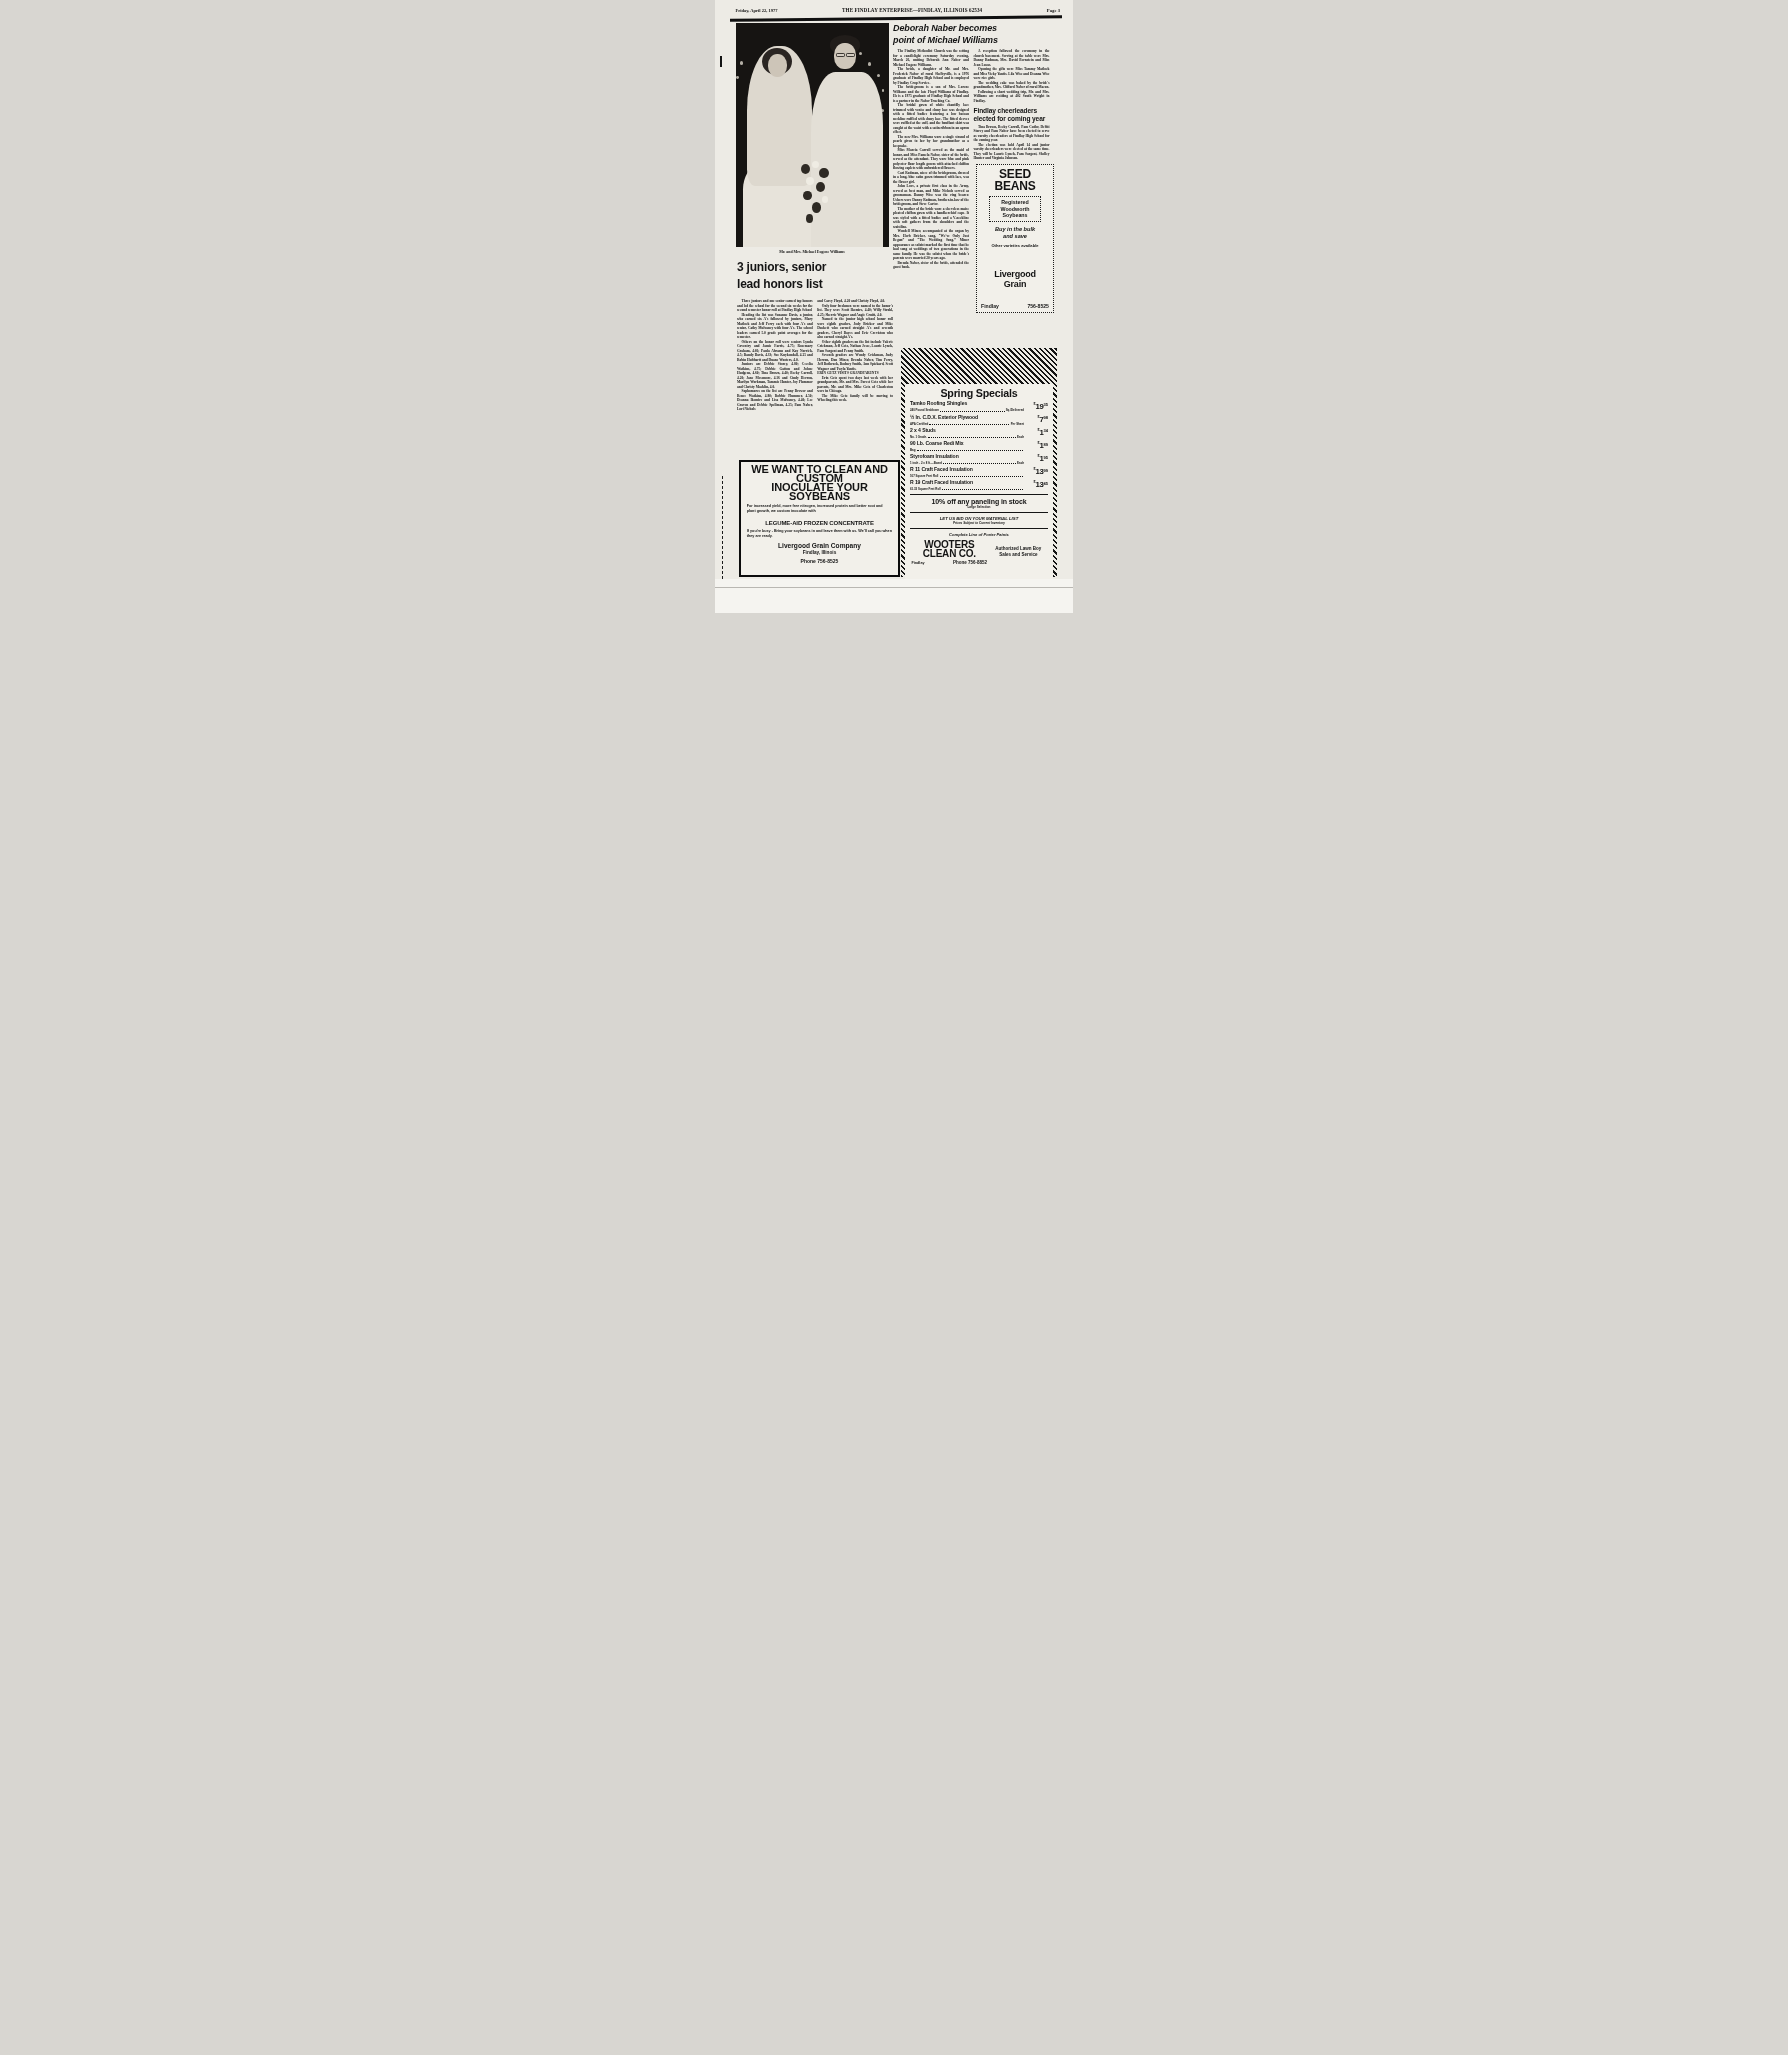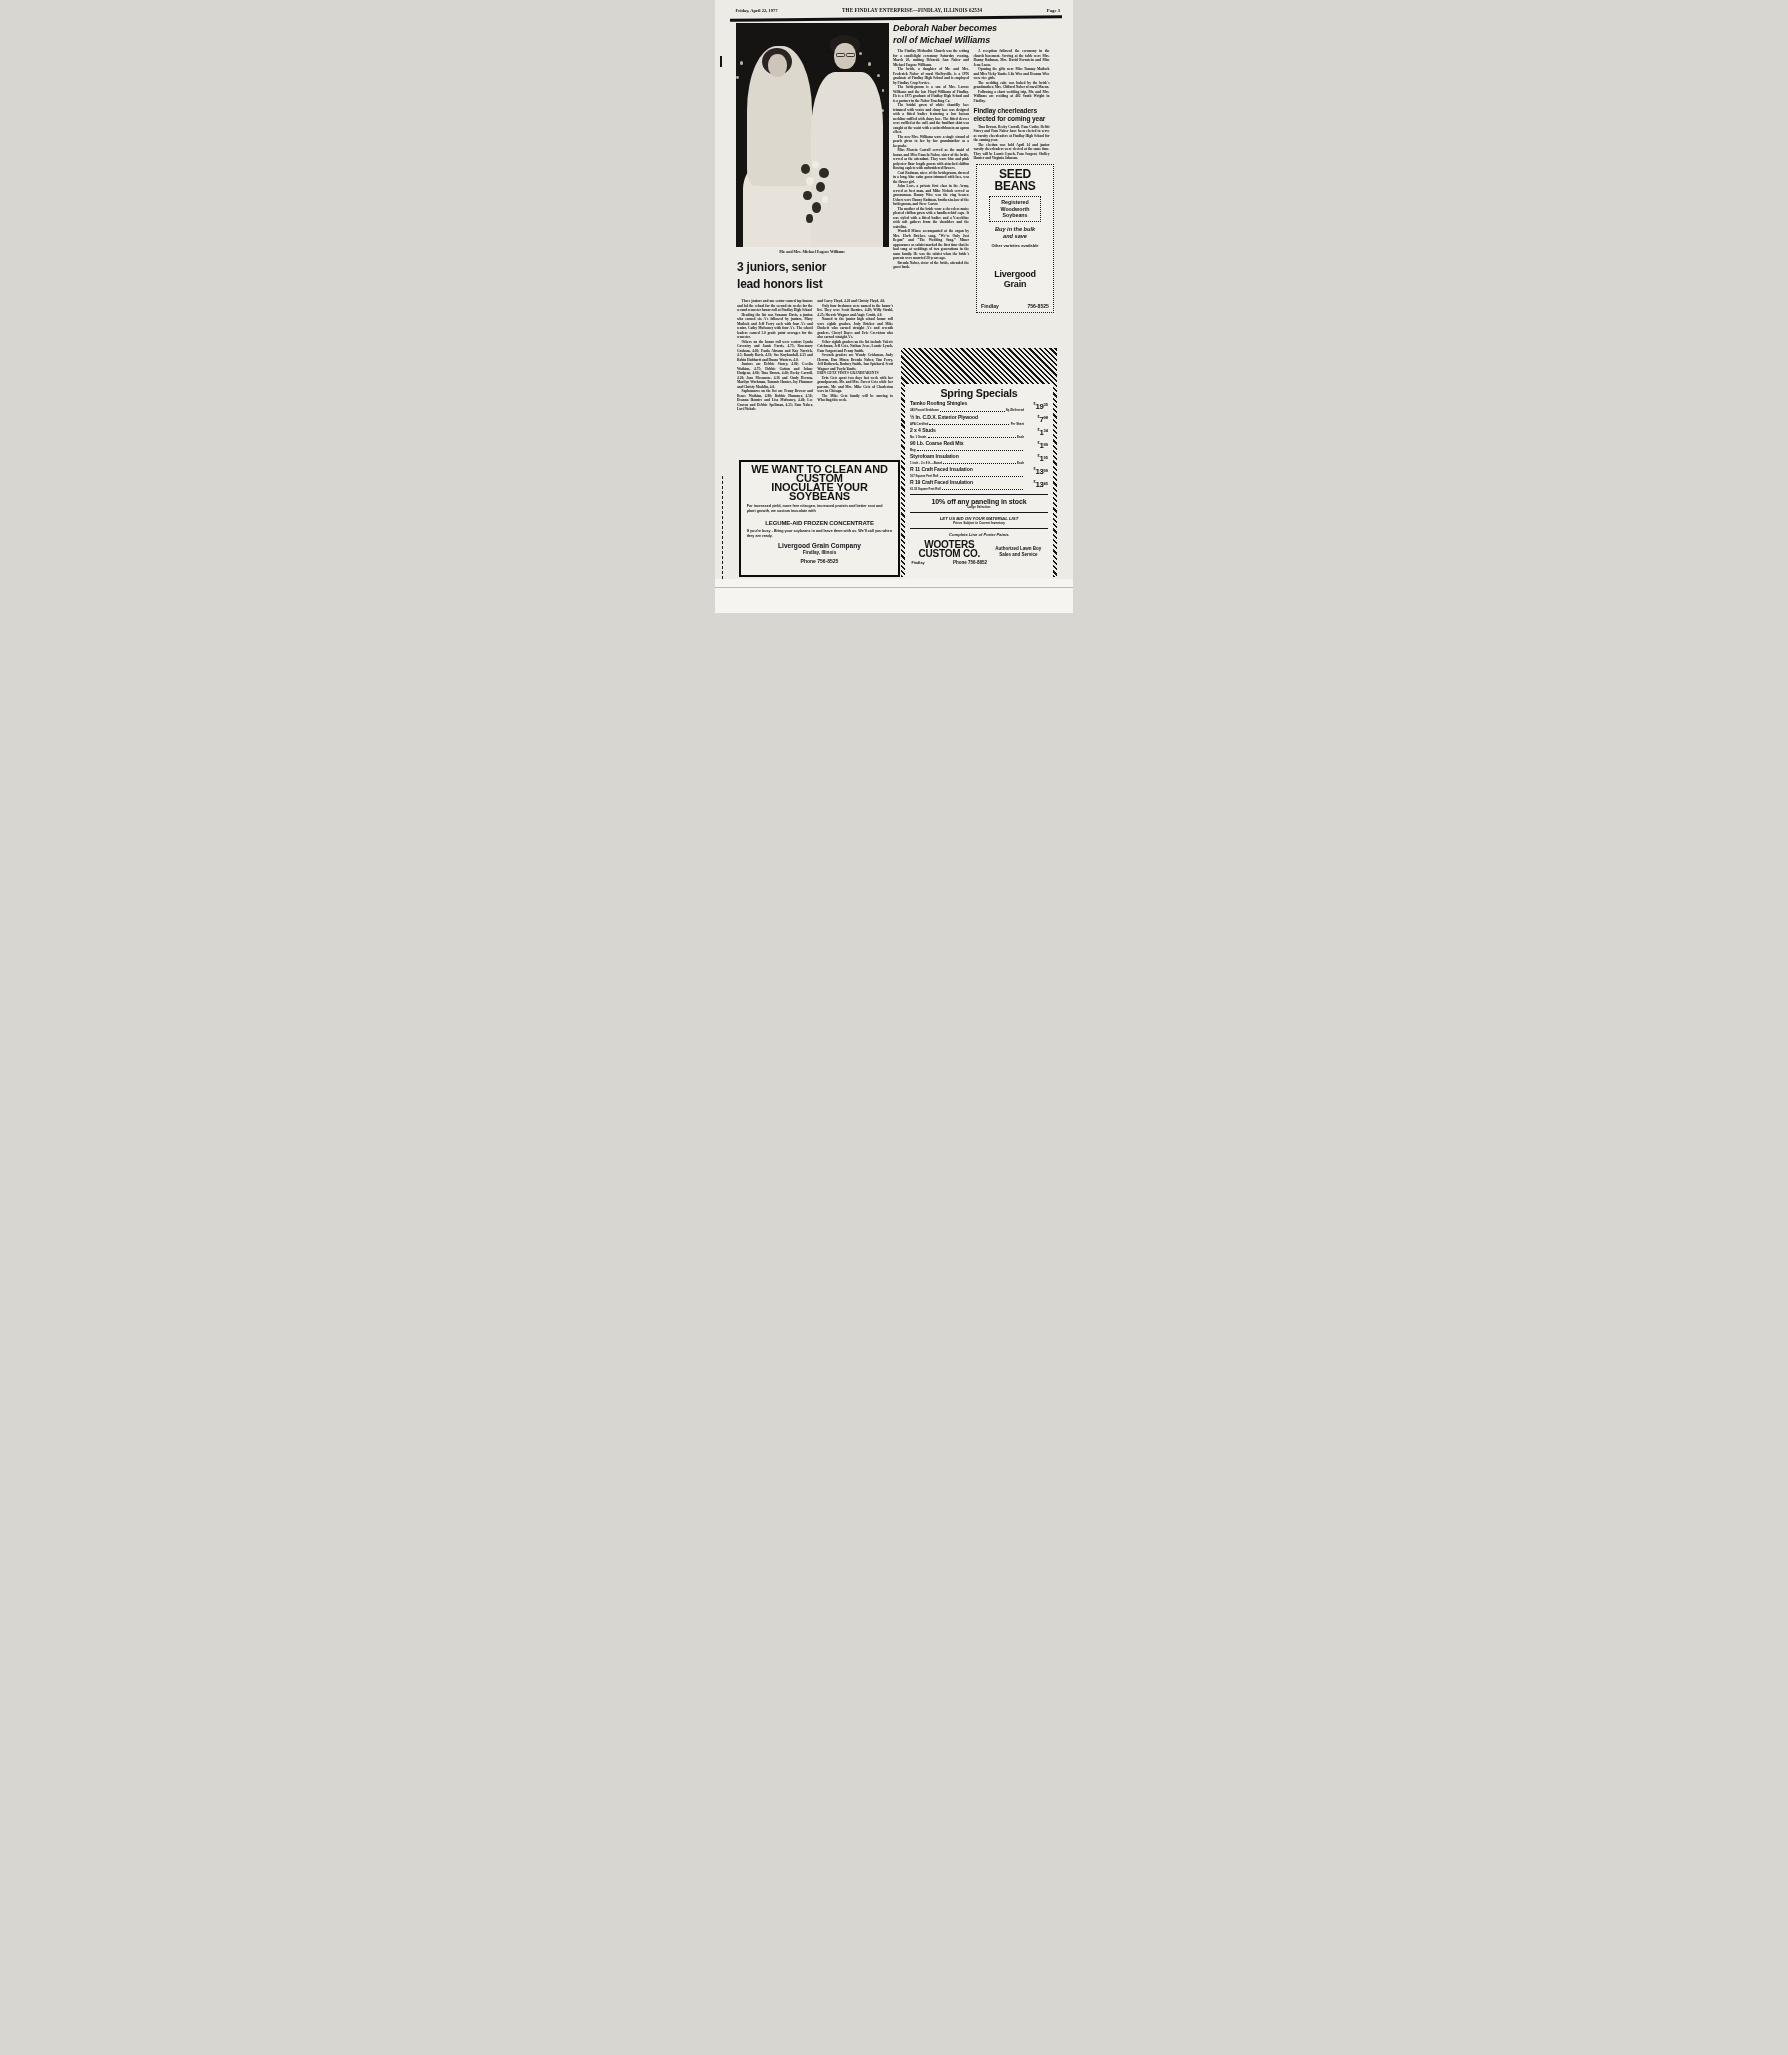--- a/index.html
+++ b/index.html
@@ -160,21 +160,21 @@
       <div class="bq" style="left:5.8px;top:30px;width:8.2px;height:9px;"></div>
       <div class="bq l" style="left:24px;top:35px;width:6.6px;height:6.6px;"></div>
       <div class="bq" style="left:14px;top:41px;width:9px;height:10.7px;"></div>
       <div class="bq" style="left:8.2px;top:53px;width:7.4px;height:9px;"></div>
     </div>
   </div>
   <div class="photo-caption" data-name="photo-caption">Mr. and Mrs. Michael Eugene Williams</div>
 
   <div class="wed-headline" data-name="wedding-headline">
     <div data-name="wedding-headline-line1">Deborah Naber becomes</div>
-    <div data-name="wedding-headline-line2">roll of Michael Williams</div>
+    <div data-name="wedding-headline-line2">point of Michael Williams</div>
   </div>
 
   <div class="wed-cols" data-name="wedding-article-body">
     <div class="wed-col coltxt" data-name="wedding-column-1">
       <p data-name="paragraph">The Findlay Methodist Church was the setting for a candlelight ceremony Saturday evening, March 26, uniting Deborah Ann Naber and Michael Eugene Williams.</p>
       <p data-name="paragraph">The bride, a daughter of Mr. and Mrs. Frederick Naber of rural Shelbyville, is a 1976 graduate of Findlay High School and is employed by Findlay Crop Service.</p>
       <p data-name="paragraph">The bridegroom is a son of Mrs. Lorene Williams and the late Floyd Williams of Findlay. He is a 1975 graduate of Findlay High School and is a partner in the Naber Trucking Co.</p>
       <p data-name="paragraph">The bridal gown of white chantilly lace trimmed with venise and cluny lace was designed with a fitted bodice featuring a low bateau neckline ruffled with cluny lace. The fitted sleeves were ruffled at the cuff, and the bouffant skirt was caught at the waist with a satin ribbon in an apron effect.</p>
       <p data-name="paragraph">The new Mrs. Williams wore a single strand of pearls given to her by her grandmother as a keepsake.</p>
       <p data-name="paragraph">Miss Marcia Carroll served as the maid of honor, and Miss Pamela Naber, sister of the bride, served as the attendant. They wore blue and pink polyester floor length gowns with attached chiffon flowing caplets with embroidered flowers.</p>
@@ -344,21 +344,21 @@
       <div class="sp-offer-sub" data-name="paneling-offer-sub">Large Selection</div>
       <div class="sp-rule" data-name="divider-rule"></div>
       <div class="sp-bid" data-name="bid-line">LET US BID ON YOUR MATERIAL LIST</div>
       <div class="sp-bid-sub" data-name="bid-sub-line">Prices Subject to Current Inventory</div>
       <div class="sp-rule" data-name="divider-rule"></div>
       <div class="sp-porter" data-name="porter-paints-line">Complete Line of Porter Paints</div>
 
       <div class="wooters" data-name="wooters-lumber-block">
         <div class="wt-left" data-name="wooters-name-block">
           <div class="wt-name" data-name="wooters-name-line1">WOOTERS</div>
-          <div class="wt-name" data-name="wooters-name-line2">CUSTOM CO.</div>
+          <div class="wt-name" data-name="wooters-name-line2">CLEAN CO.</div>
           <div class="wt-row">
             <span class="wt-city" data-name="wooters-city">Findlay</span>
             <span class="wt-phone" data-name="wooters-phone">Phone 756-8852</span>
           </div>
         </div>
         <div class="wt-right" data-name="lawnboy-block">
           <div data-name="lawnboy-line1">Authorized Lawn Boy</div>
           <div data-name="lawnboy-line2">Sales and Service</div>
         </div>
       </div>

